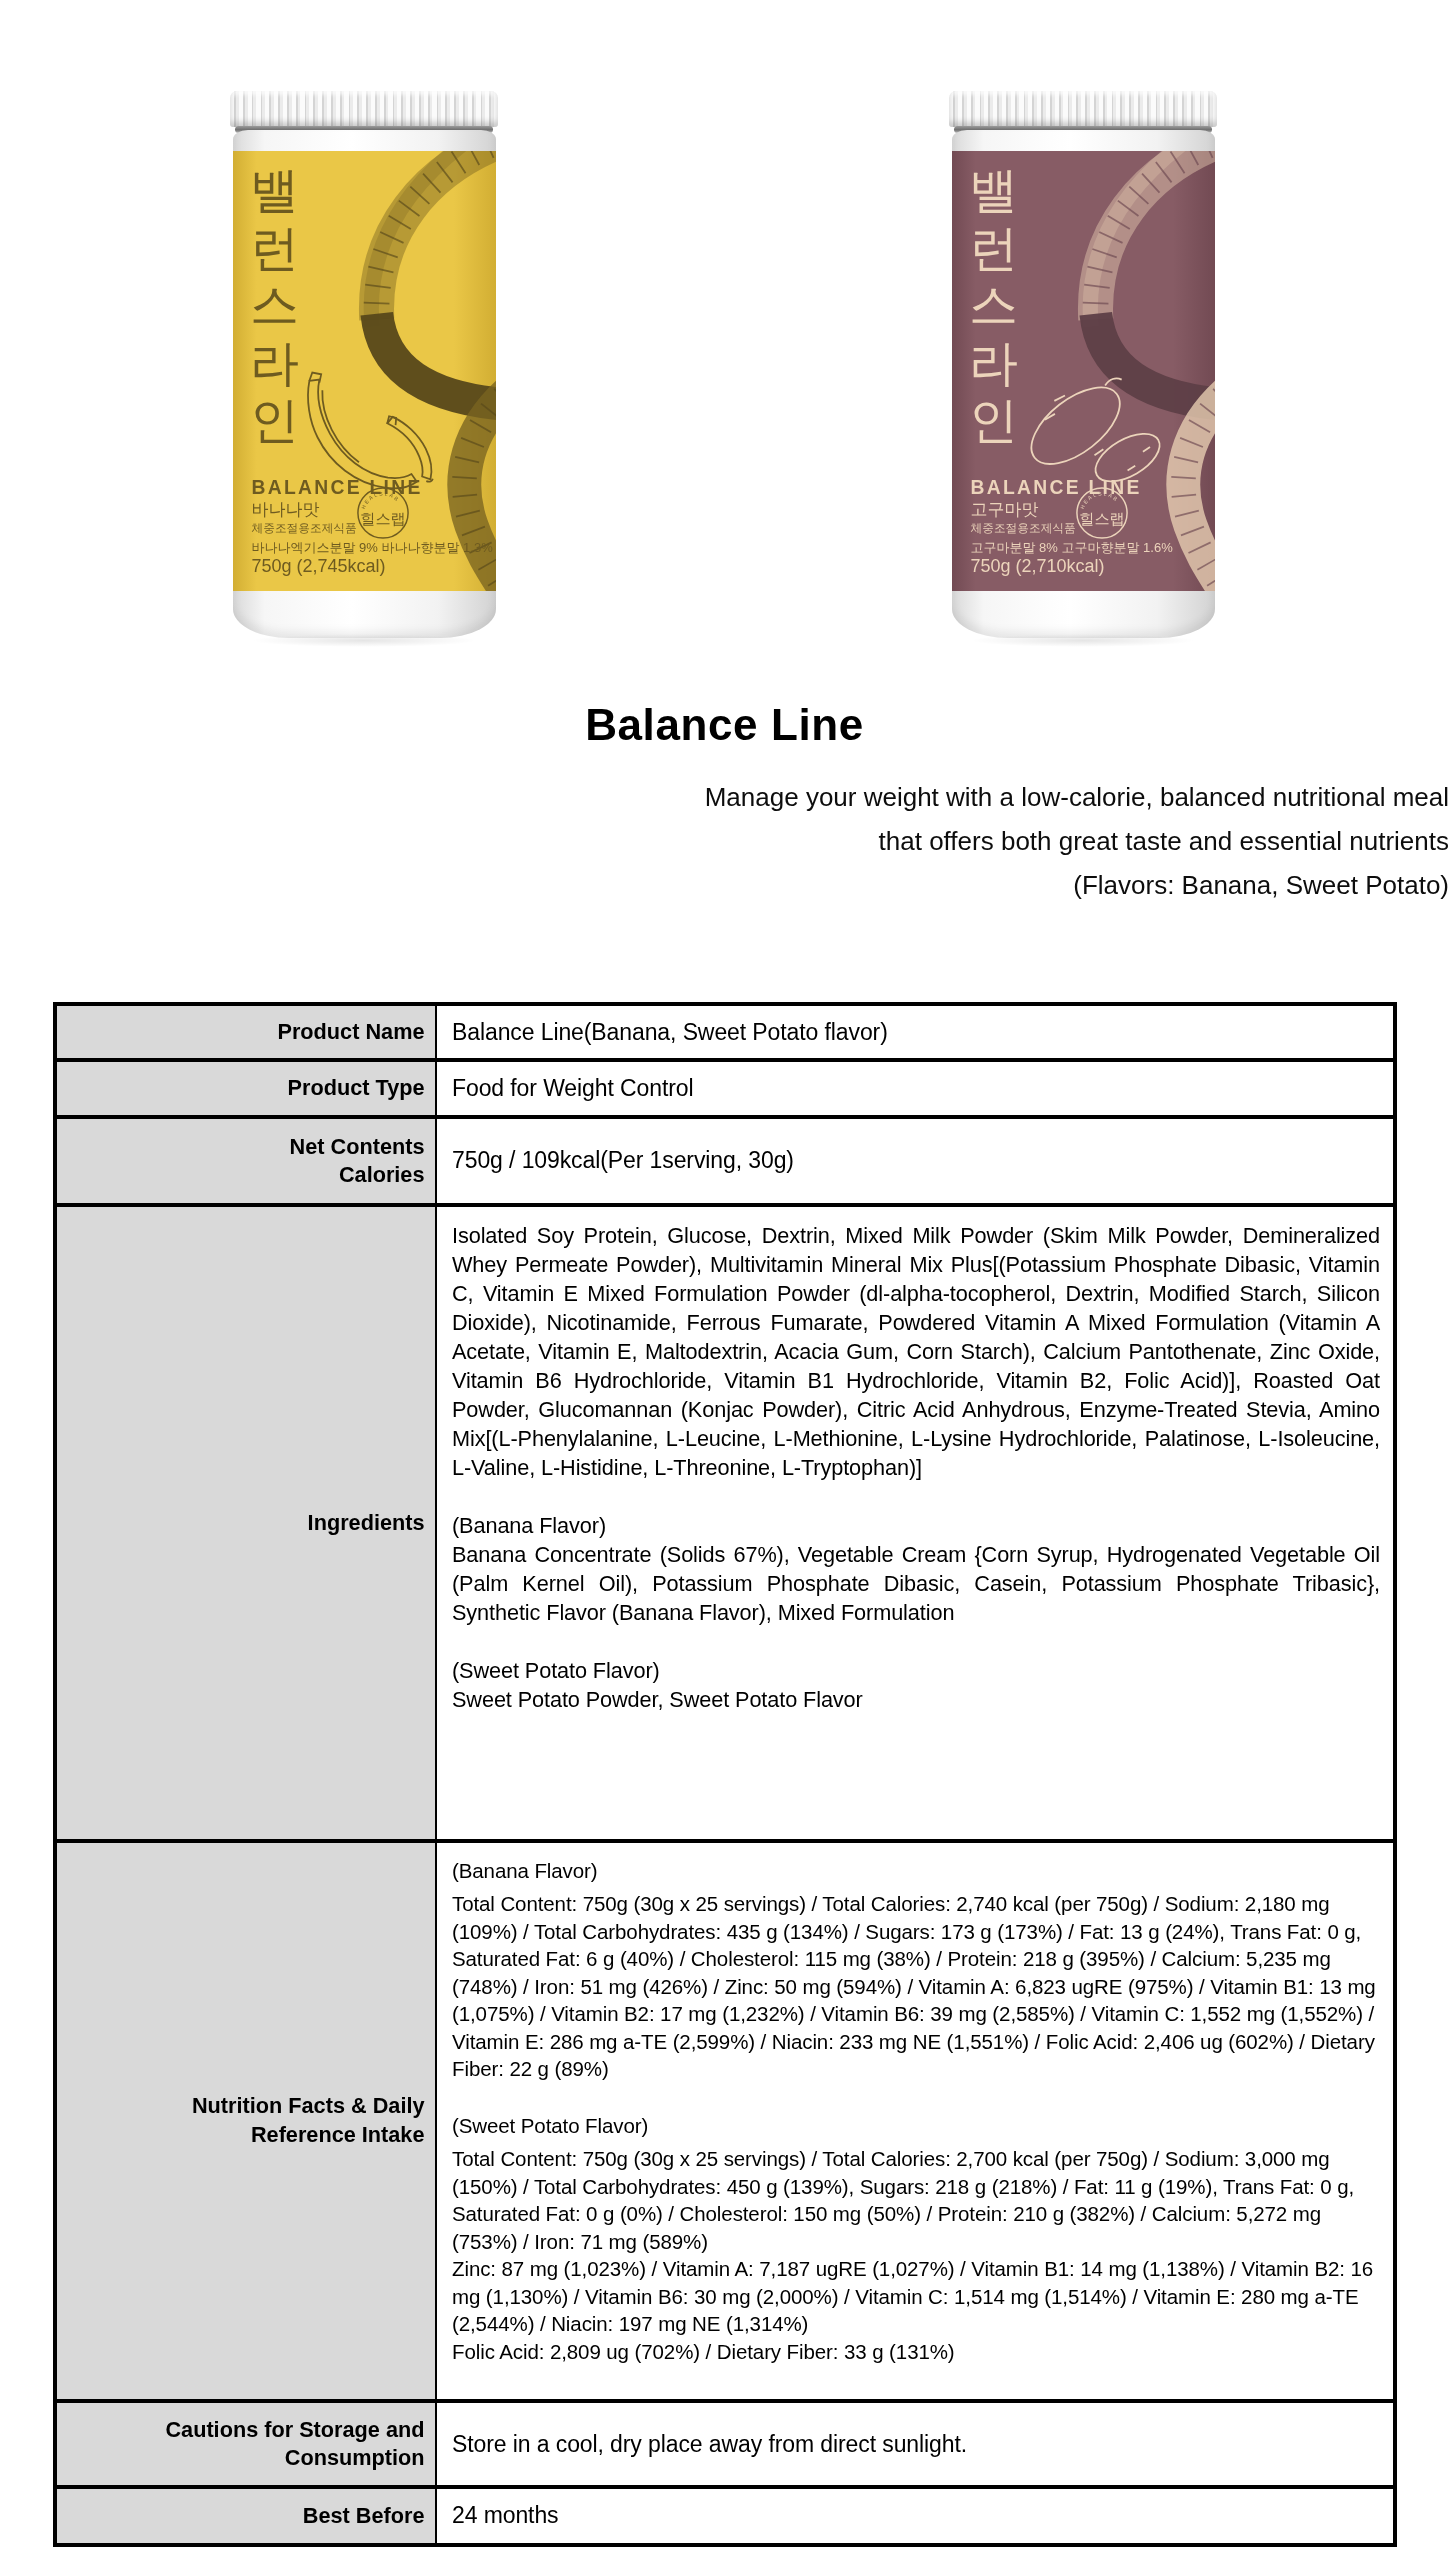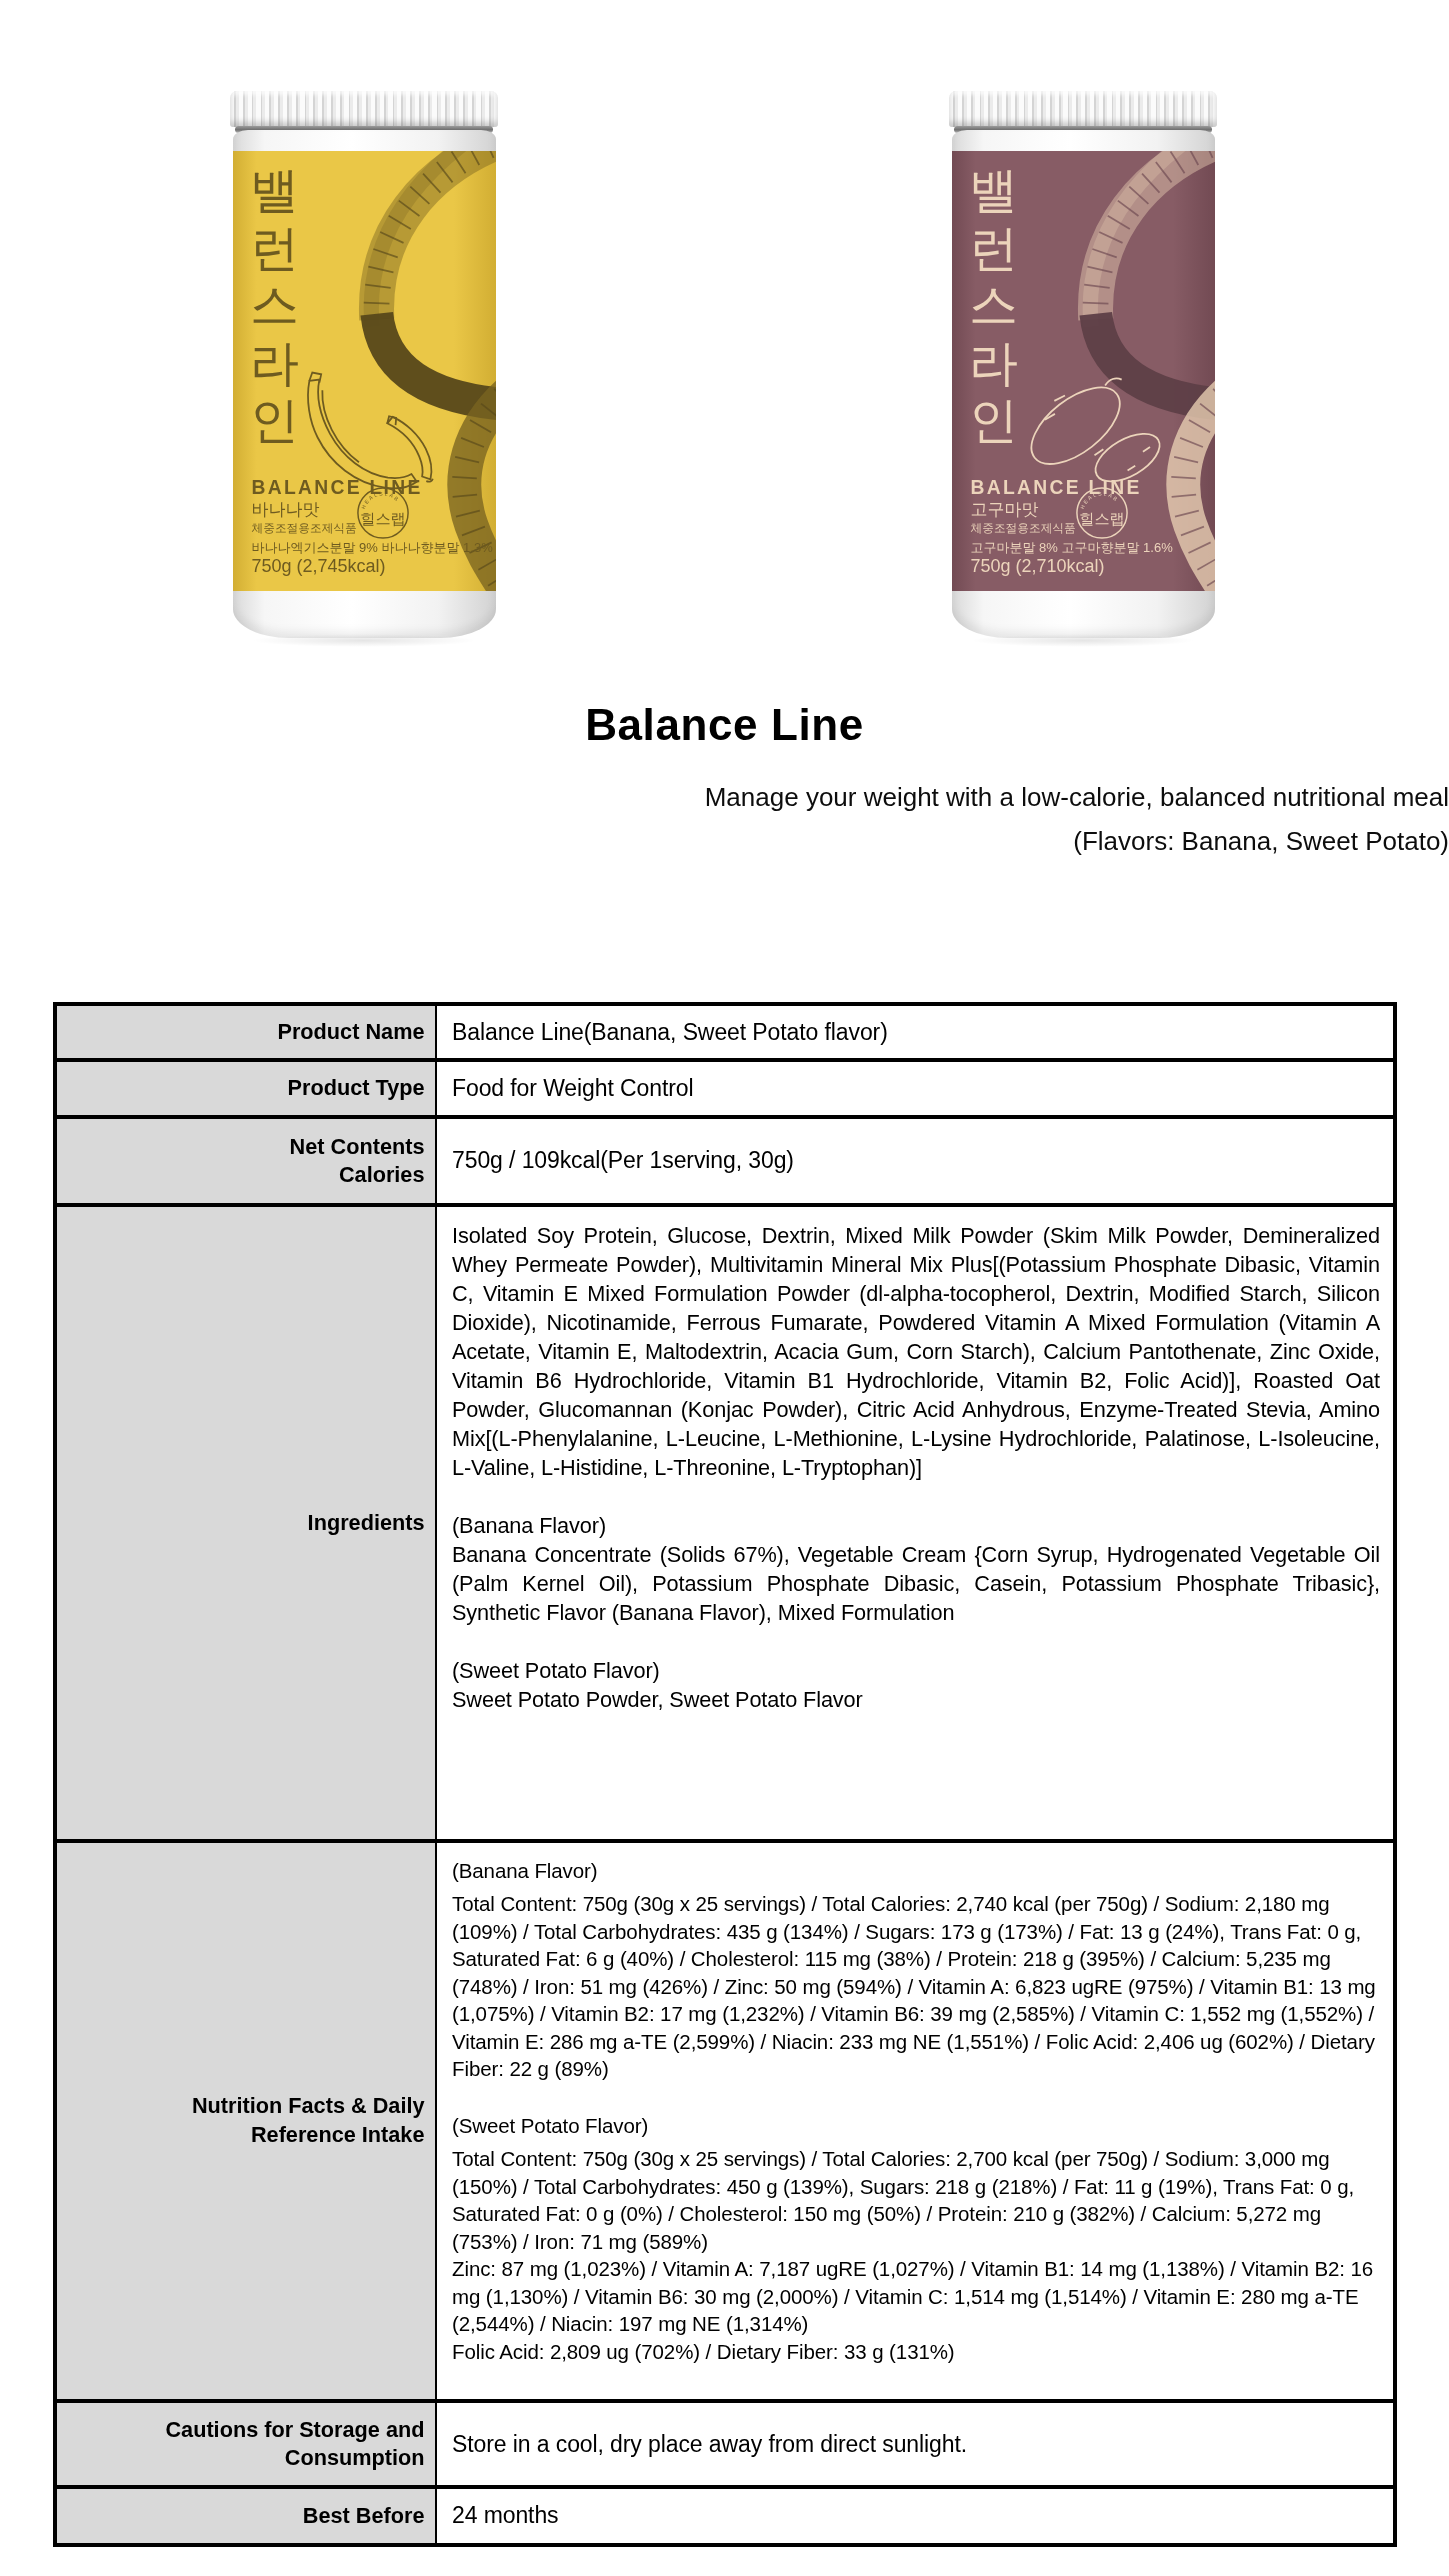--- a/index.html
+++ b/index.html
@@ -155,20 +155,21 @@
       </svg>
       <div class="label-category">체중조절용조제식품</div>
       <div class="label-composition">고구마분말 8% 고구마향분말 1.6%</div>
       <div class="label-weight">750g (2,710kcal)</div>
     </div>
   </div>
 
   <div class="page-title">Balance Line</div>
   <div class="page-desc">
     <div>Manage your weight with a low-calorie, balanced nutritional meal</div>
+    <div>that offers both great taste and essential nutrients</div>
     <div>(Flavors: Banana, Sweet Potato)</div>
   </div>
 
   <table class="spec-table">
     <colgroup>
         <col class="c-label">
         <col>
       </colgroup>
     <tbody>
       <tr>

